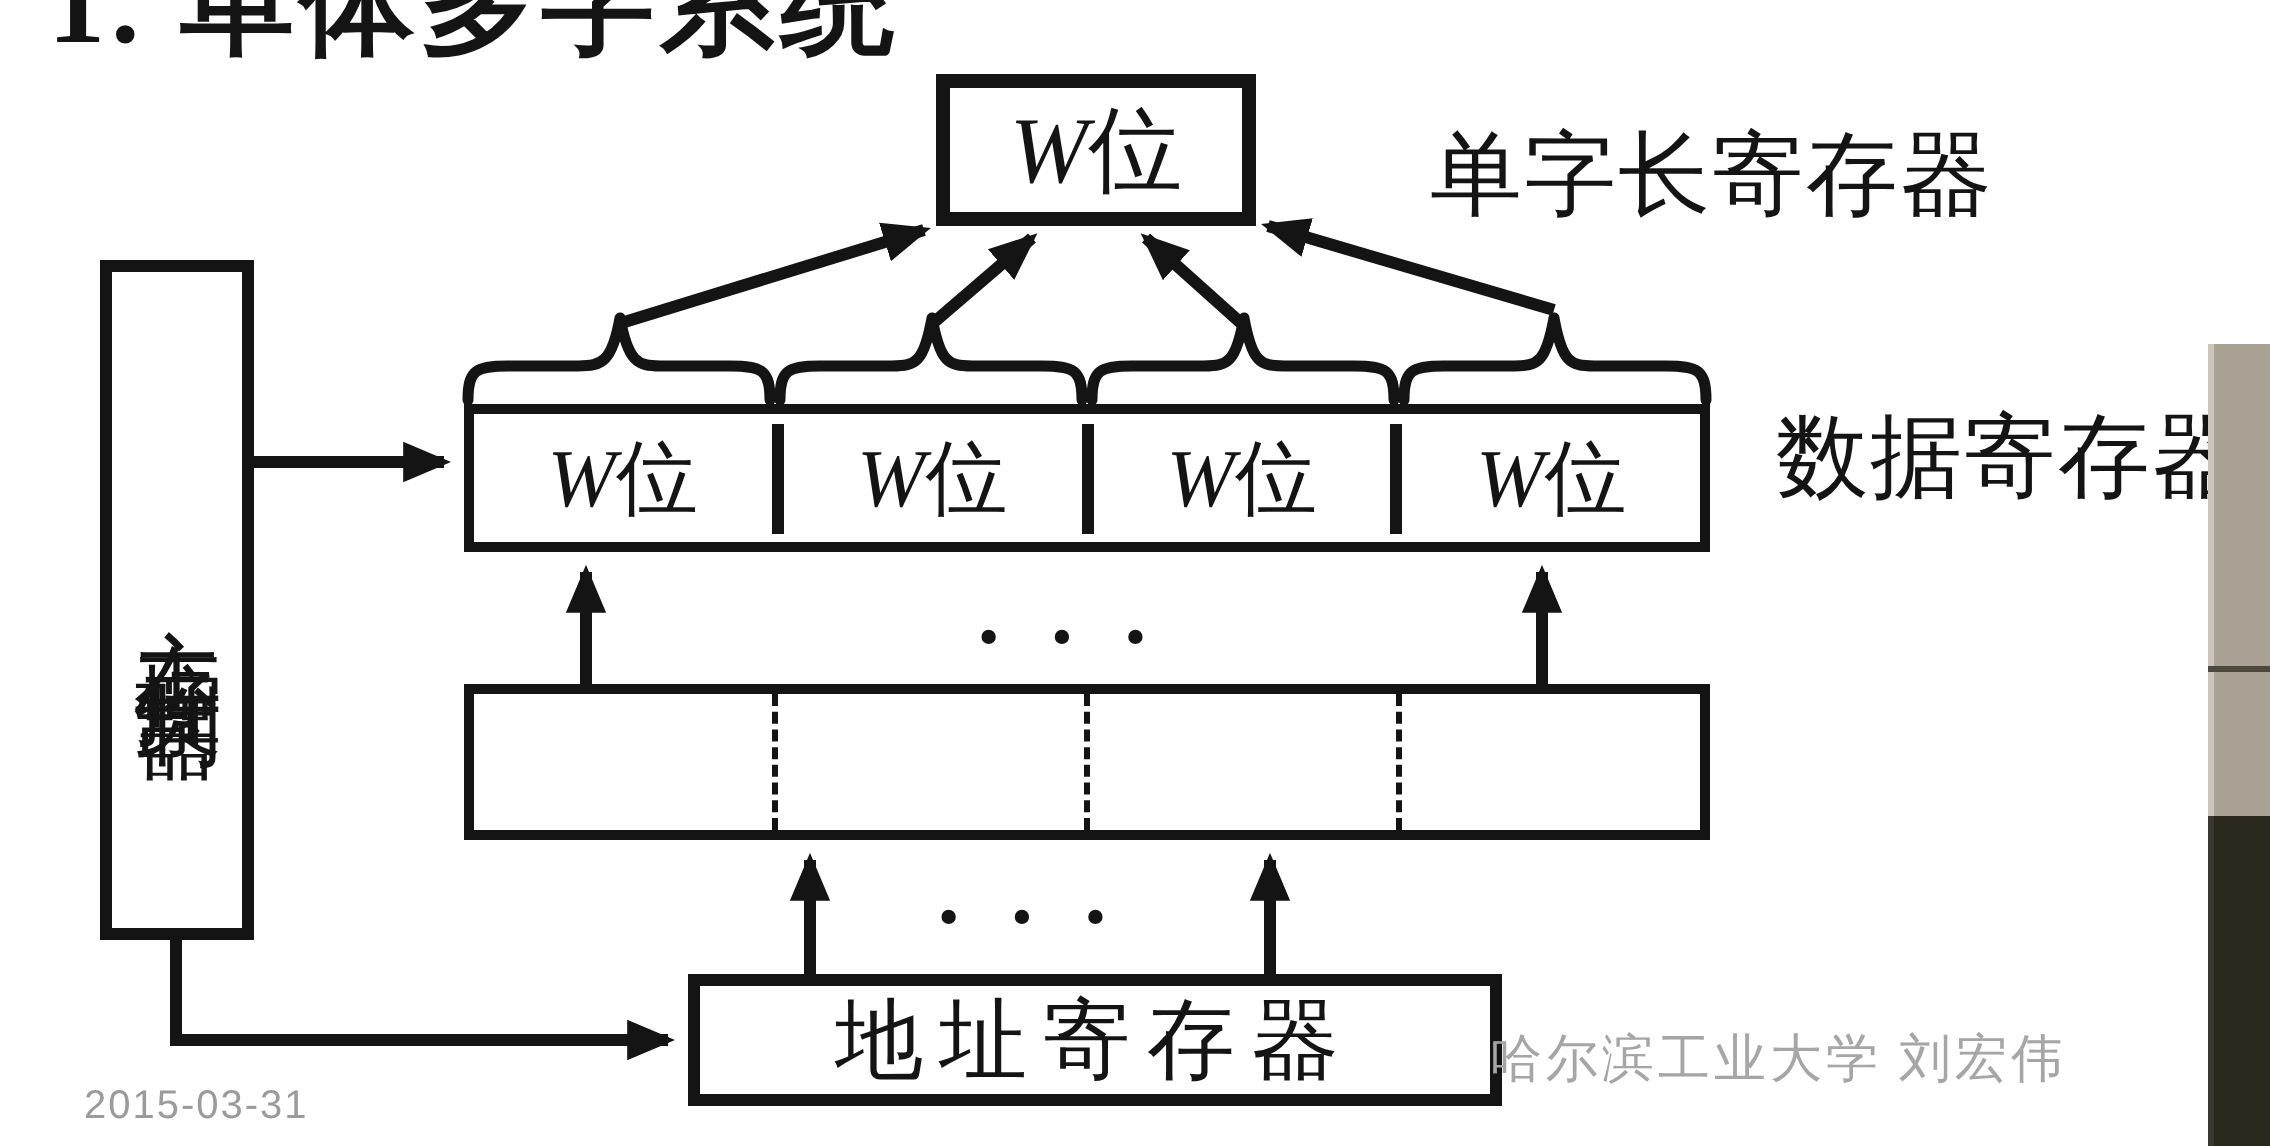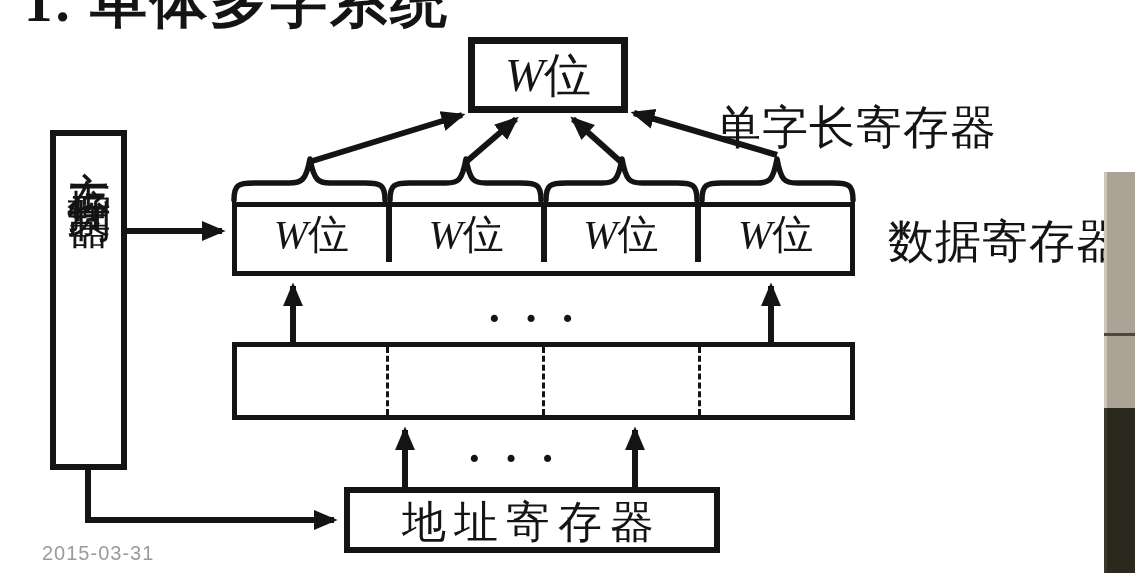--- a/index.html
+++ b/index.html
@@ -15,21 +15,21 @@
   
   .title {
     position:absolute; left:24px; top:-36px; margin:0;
     font-size:57px; font-weight:bold; letter-spacing:3px;
     white-space:nowrap; color:var(--ink,#141414); z-index:2;
   }
 
   
   .box {
     position:absolute; background:#fff; border:5px solid var(--ink,#141414);
-    display:flex; align-items:flex-start; justify-content:center; z-index:2;
+    display:flex; align-items:center; justify-content:center; z-index:2;
   }
 
   .controller { left:50px; top:130px; width:77px; height:340px; border-width:6px; }
   .controller .vtext {
     writing-mode:vertical-rl; text-orientation:upright;
     font-size:44px; letter-spacing:9px; line-height:1; color:var(--ink,#141414);
   }
 
   .topbox { left:468px; top:37px; width:160px; height:76px; border-width:7px; font-size:47px; }
 
@@ -39,27 +39,27 @@
   .regcell:last-child { border-right:none; }
 
   .wlab i { font-style:italic; font-weight:normal; }
   .wlab .u { font-style:normal; }
 
   .membank { left:232px; top:342px; width:623px; height:78px; border-width:5px; position:absolute; }
   .dash { position:absolute; top:0; bottom:0; width:0;
           border-left:3px dashed var(--ink,#141414); }
   .dash.d1 { left:149px; } .dash.d2 { left:305px; } .dash.d3 { left:461px; }
 
-  .addrbox { left:344px; top:487px; width:376px; height:66px; border-width:6px;
+  .addrbox { left:344px; top:487px; width:407px; height:66px; border-width:6px;
              font-size:44px; letter-spacing:8px; }
 
   .sidelabel { position:absolute; font-size:46px; white-space:nowrap;
                color:var(--ink,#141414); z-index:2; letter-spacing:1px; }
-  .lbl-single { left:715px; top:57px;margin-top:40px; }
-  .lbl-data   { left:888px; top:211px; }
+  .lbl-single { left:715px; top:57px; }
+  .lbl-data   { left:888px; top:198px; }
   .lbl-bank   { left:888px; top:363px; }
 
   .dots { position:absolute; z-index:2; width:120px; text-align:center;
           font-size:44px; font-weight:bold; letter-spacing:22px; line-height:1;
           color:var(--ink,#141414); }
   .dots-upper { left:482px; top:297px; }
   .dots-lower { left:462px; top:437px; }
 
   .date {
     position:absolute; left:42px; top:542px; z-index:2;
@@ -158,20 +158,21 @@
     <div class="dash d3"></div>
   </div>
 
   <div class="dots dots-lower">···</div>
 
   <div class="box addrbox">
     <span>地址寄存器</span>
   </div>
 
   <div class="date">2015-03-31</div>
+  <div class="attribution">哈尔滨工业大学 刘宏伟</div>
 
   <div class="strip">
     <div class="tan"></div>
     <div class="hline"></div>
     <div class="dark"></div>
   </div>
 
 </div>
 
 </body></html>

